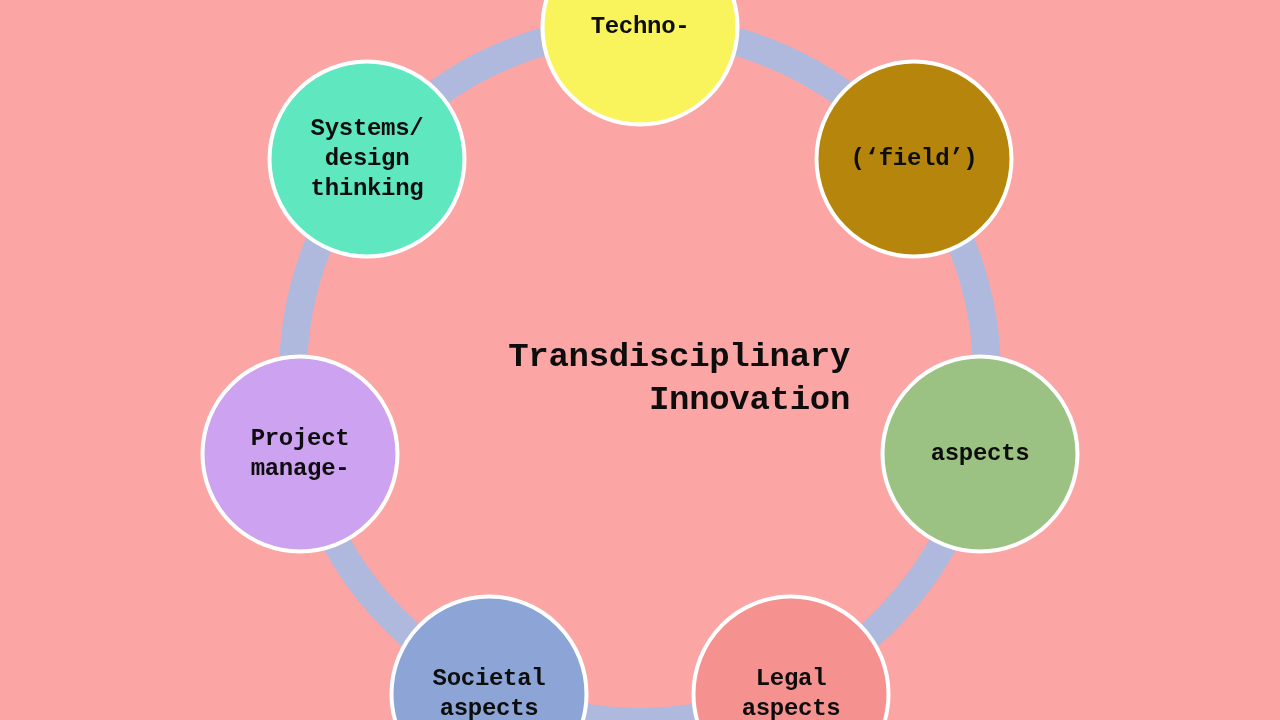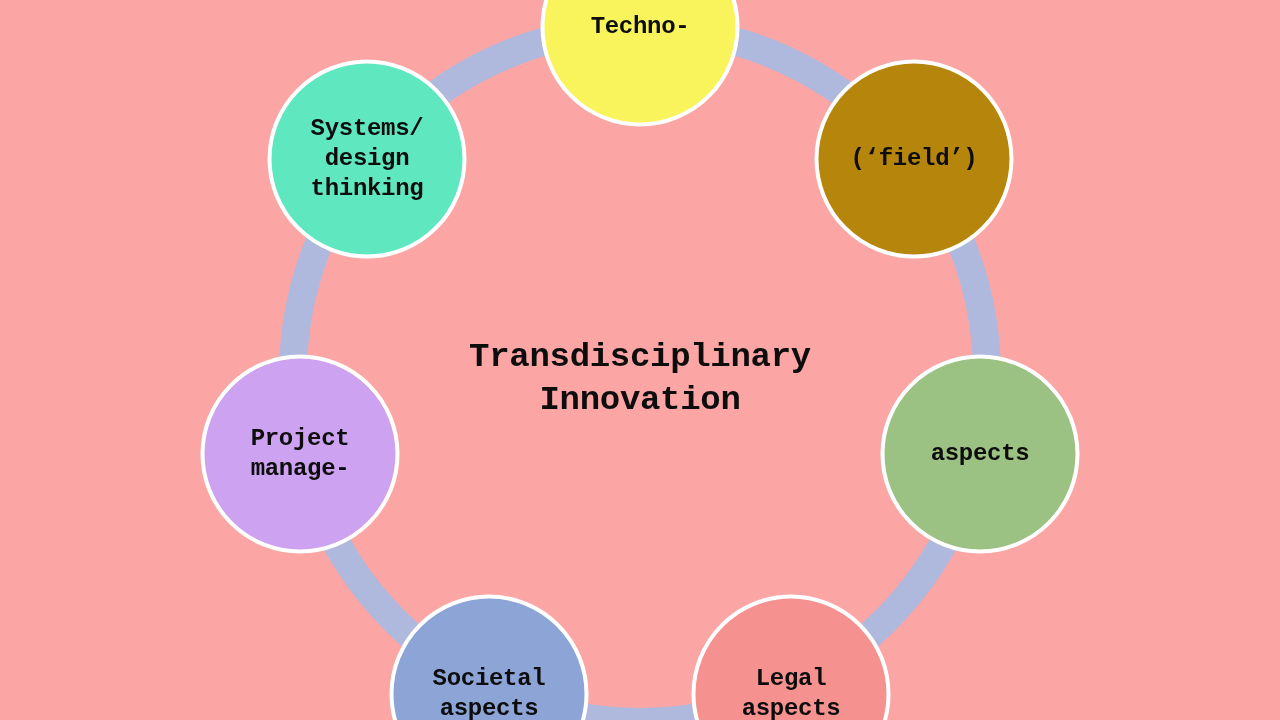--- a/index.html
+++ b/index.html
@@ -30,21 +30,21 @@
     line-height: 30px;
     color: #0d0d0d;
     letter-spacing: -0.3px;
   }
   .center-title {
     position: absolute;
     left: 640px;
     top: 379px;
     transform: translate(-50%, -50%);
     width: 420px;
-    text-align: center;
+    text-align: right;
     font-weight: bold;
     font-size: 34px;
     line-height: 43px;
     color: #0d0d0d;
     letter-spacing: -0.3px;
   }
   
   .pos-technology { left: 640px; top: 27px; }
   .pos-practical  { left: 914px; top: 159px; }
   .pos-ethical    { left: 980px; top: 454px; }

